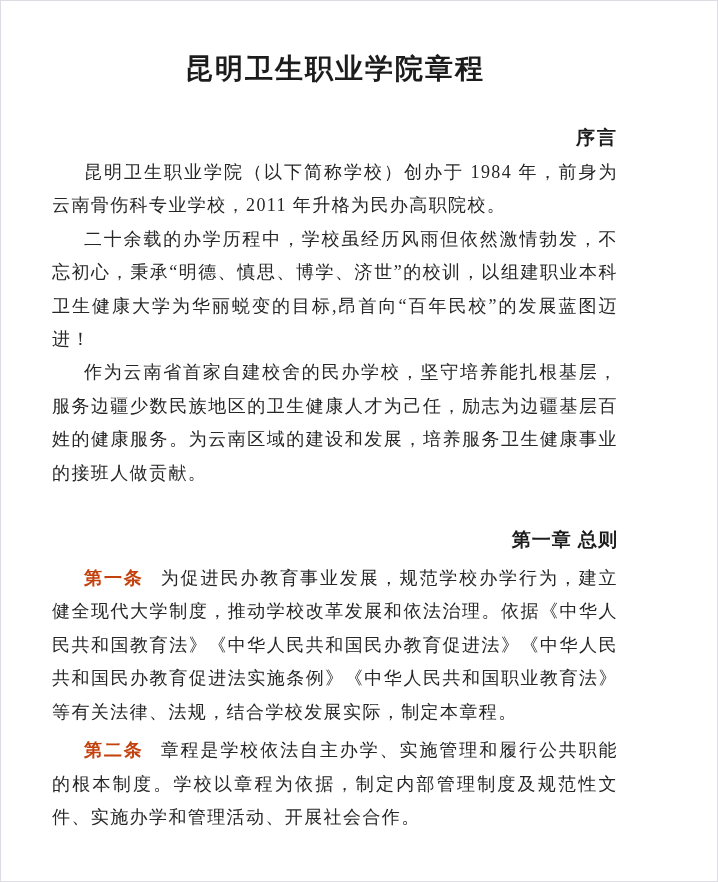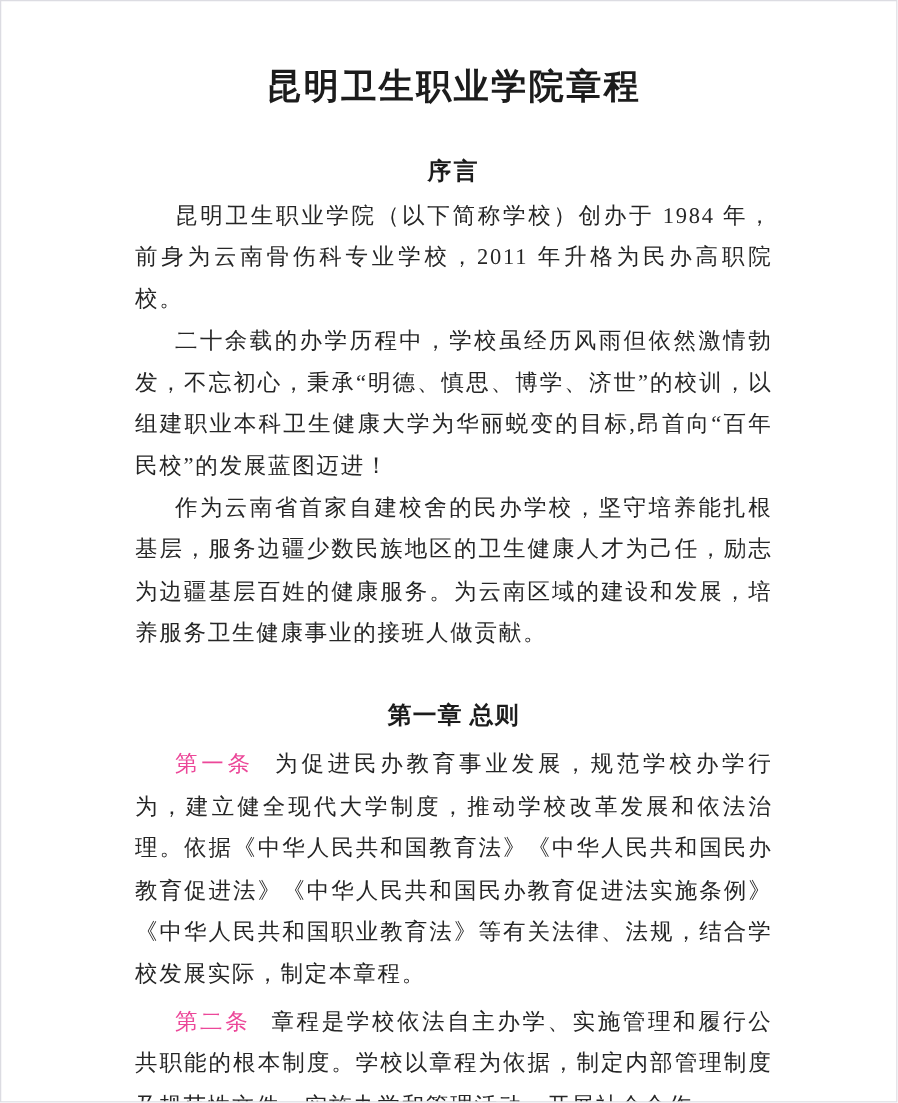--- a/index.html
+++ b/index.html
@@ -4,65 +4,65 @@
 <style>
   html, body { margin: 0; padding: 0; background: #f2f2f4; }
   .page {
     position: relative;
     width: 718px;
     height: 882px;
     box-sizing: border-box;
     margin: 0;
     background: #ffffff;
     border: 1px solid #dcdce2;
-    padding: 0 99px 0 107px;
+    padding: 0 99px 0 51px;
     overflow: hidden;
     color: #222222;
     font-family: "Liberation Serif", "DejaVu Serif", serif;
   }
   .doc-title {
     margin: 51px 0 0 0;
     font-family: "Liberation Sans", "DejaVu Sans", sans-serif;
     font-weight: 700;
     font-size: 28px;
     line-height: 34px;
     letter-spacing: 2px;
     text-align: center;
     color: #1c1c1c;
     white-space: nowrap;
   }
   .section-heading {
-    font-family: Liberation Serif, serif;
+    font-family: Liberation Sans, sans-serif;
     font-weight: 700;
     font-size: 19px;
     line-height: 24px;
     letter-spacing: 2px;
-    text-align: center;
+    text-align: right;
     color: #1c1c1c;
     margin: 0;
   }
   .preface-heading { margin-top: 40px; }
   .chapter-heading { margin-top: 38px; letter-spacing: 1px; }
   .content p {
     margin: 0;
     font-size: 18px;
     line-height: 33.4px;
     letter-spacing: 1.4px;
     text-align: justify;
     text-justify: inter-character;
     text-indent: 32px;
     color: #262626;
   }
   .preface-body { margin-top: 6px; }
   .articles { margin-top: 10px; }
   .article + .article { margin-top: 5px; }
   .article-label {
     font-family: "Liberation Sans", "DejaVu Sans", sans-serif;
-    font-weight: 400;
-    color: #ec4899;
+    font-weight: 700;
+    color: #c2410c;
     margin-right: 17px;
   }
 </style>
 </head>
 <body>
 
 <div class="page">
 
   <h1 class="doc-title">昆明卫生职业学院章程</h1>
 

